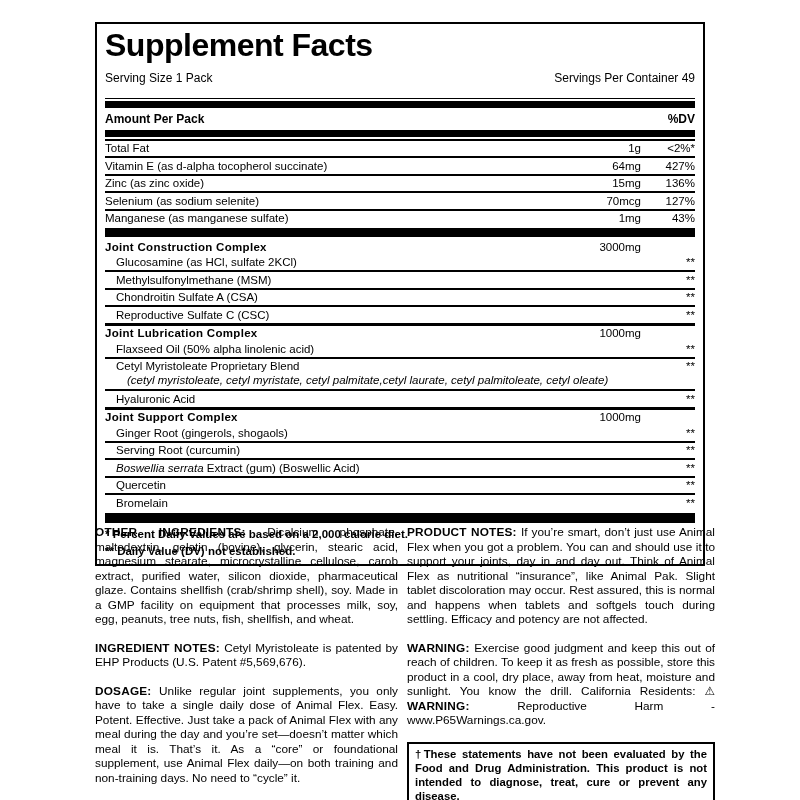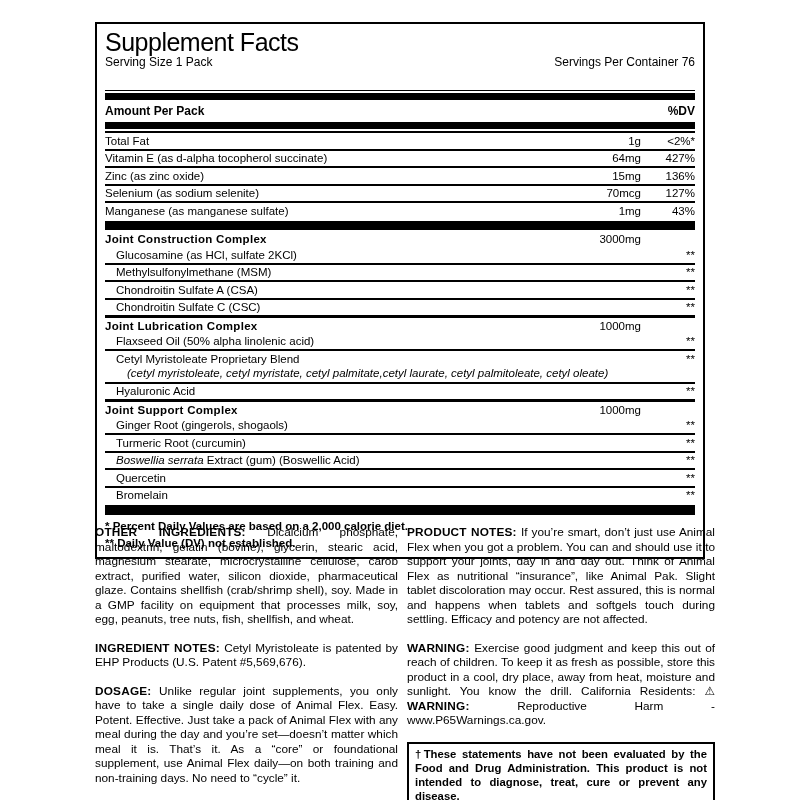--- a/index.html
+++ b/index.html
@@ -9,26 +9,26 @@
     font-family:"Liberation Sans", sans-serif;
     -webkit-font-smoothing:antialiased;
   }
   
   .panel{
     position:absolute;left:95px;top:22px;width:610px;
     border:2px solid #000;box-sizing:border-box;
     padding:5px 8px 6px 8px;background:#fff;
   }
   .sf-title{
-    font-size:25px;font-weight:normal;letter-spacing:-0.5px;
-    line-height:1.05;margin:0 0 0 0;
+    font-size:32px;font-weight:bold;letter-spacing:-0.5px;
+    line-height:1.05;margin:0 0 8px 0;
   }
   .serving-row{
     display:flex;justify-content:space-between;
-    font-size:12px;line-height:1.25;padding-bottom:20px;
+    font-size:12px;line-height:1.25;padding-bottom:12px;
     border-bottom:1px solid #000;
   }
   .hbar{height:7px;background:#000;margin:2px 0;}
   .colhead{
     display:flex;justify-content:space-between;
     font-weight:bold;font-size:12px;padding:2px 0;
   }
   .frow{
     display:flex;align-items:baseline;
     font-size:11.5px;line-height:12.5px;padding:1.5px 0;
@@ -67,21 +67,21 @@
   }
 </style>
 </head>
 <body>
 
 <div class="panel">
   <div class="sf-title">Supplement Facts</div>
 
   <div class="serving-row">
     <span>Serving Size 1 Pack</span>
-    <span>Servings Per Container 76</span>
+    <span>Servings Per Container 49</span>
   </div>
 
   <div class="hbar"></div>
 
   <div class="colhead">
     <span>Amount Per Pack</span>
     <span>%DV</span>
   </div>
 
   <div class="hbar"></div>
@@ -127,21 +127,21 @@
         <span class="nm">Methylsulfonylmethane (MSM)</span>
         <span class="amt"></span>
         <span class="dv">**</span>
       </div>
       <div class="frow sep ind">
         <span class="nm">Chondroitin Sulfate A (CSA)</span>
         <span class="amt"></span>
         <span class="dv">**</span>
       </div>
       <div class="frow sep ind">
-        <span class="nm">Chondroitin Sulfate C (CSC)</span>
+        <span class="nm">Reproductive Sulfate C (CSC)</span>
         <span class="amt"></span>
         <span class="dv">**</span>
       </div>
       <div class="frow thick hdr">
         <span class="nm">Joint Lubrication Complex</span>
         <span class="amt">1000mg</span>
         <span class="dv"></span>
       </div>
       <div class="frow ind">
         <span class="nm">Flaxseed Oil (50% alpha linolenic acid)</span>
@@ -163,21 +163,21 @@
         <span class="nm">Joint Support Complex</span>
         <span class="amt">1000mg</span>
         <span class="dv"></span>
       </div>
       <div class="frow ind">
         <span class="nm">Ginger Root (gingerols, shogaols)</span>
         <span class="amt"></span>
         <span class="dv">**</span>
       </div>
       <div class="frow sep ind">
-        <span class="nm">Turmeric Root (curcumin)</span>
+        <span class="nm">Serving Root (curcumin)</span>
         <span class="amt"></span>
         <span class="dv">**</span>
       </div>
       <div class="frow sep ind">
         <span class="nm"><i>Boswellia serrata</i> Extract (gum) (Boswellic Acid)</span>
         <span class="amt"></span>
         <span class="dv">**</span>
       </div>
       <div class="frow sep ind">
         <span class="nm">Quercetin</span>

